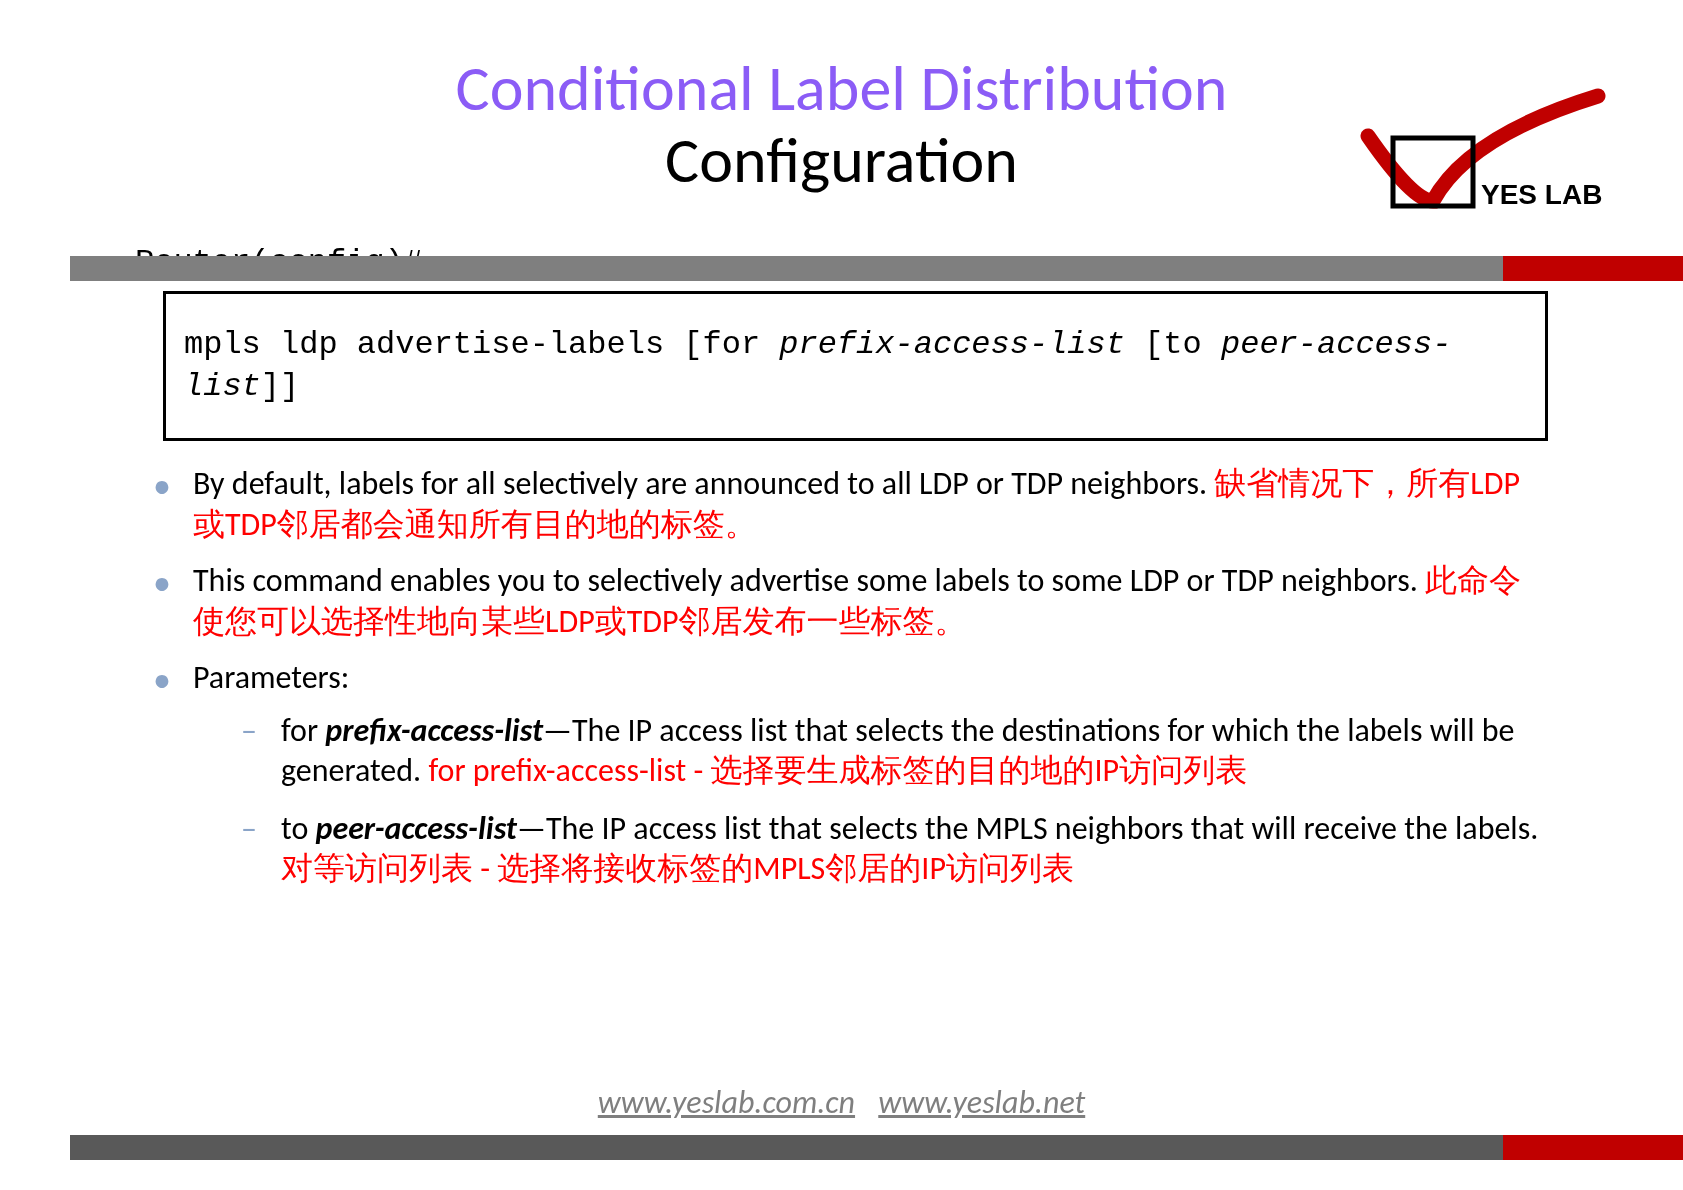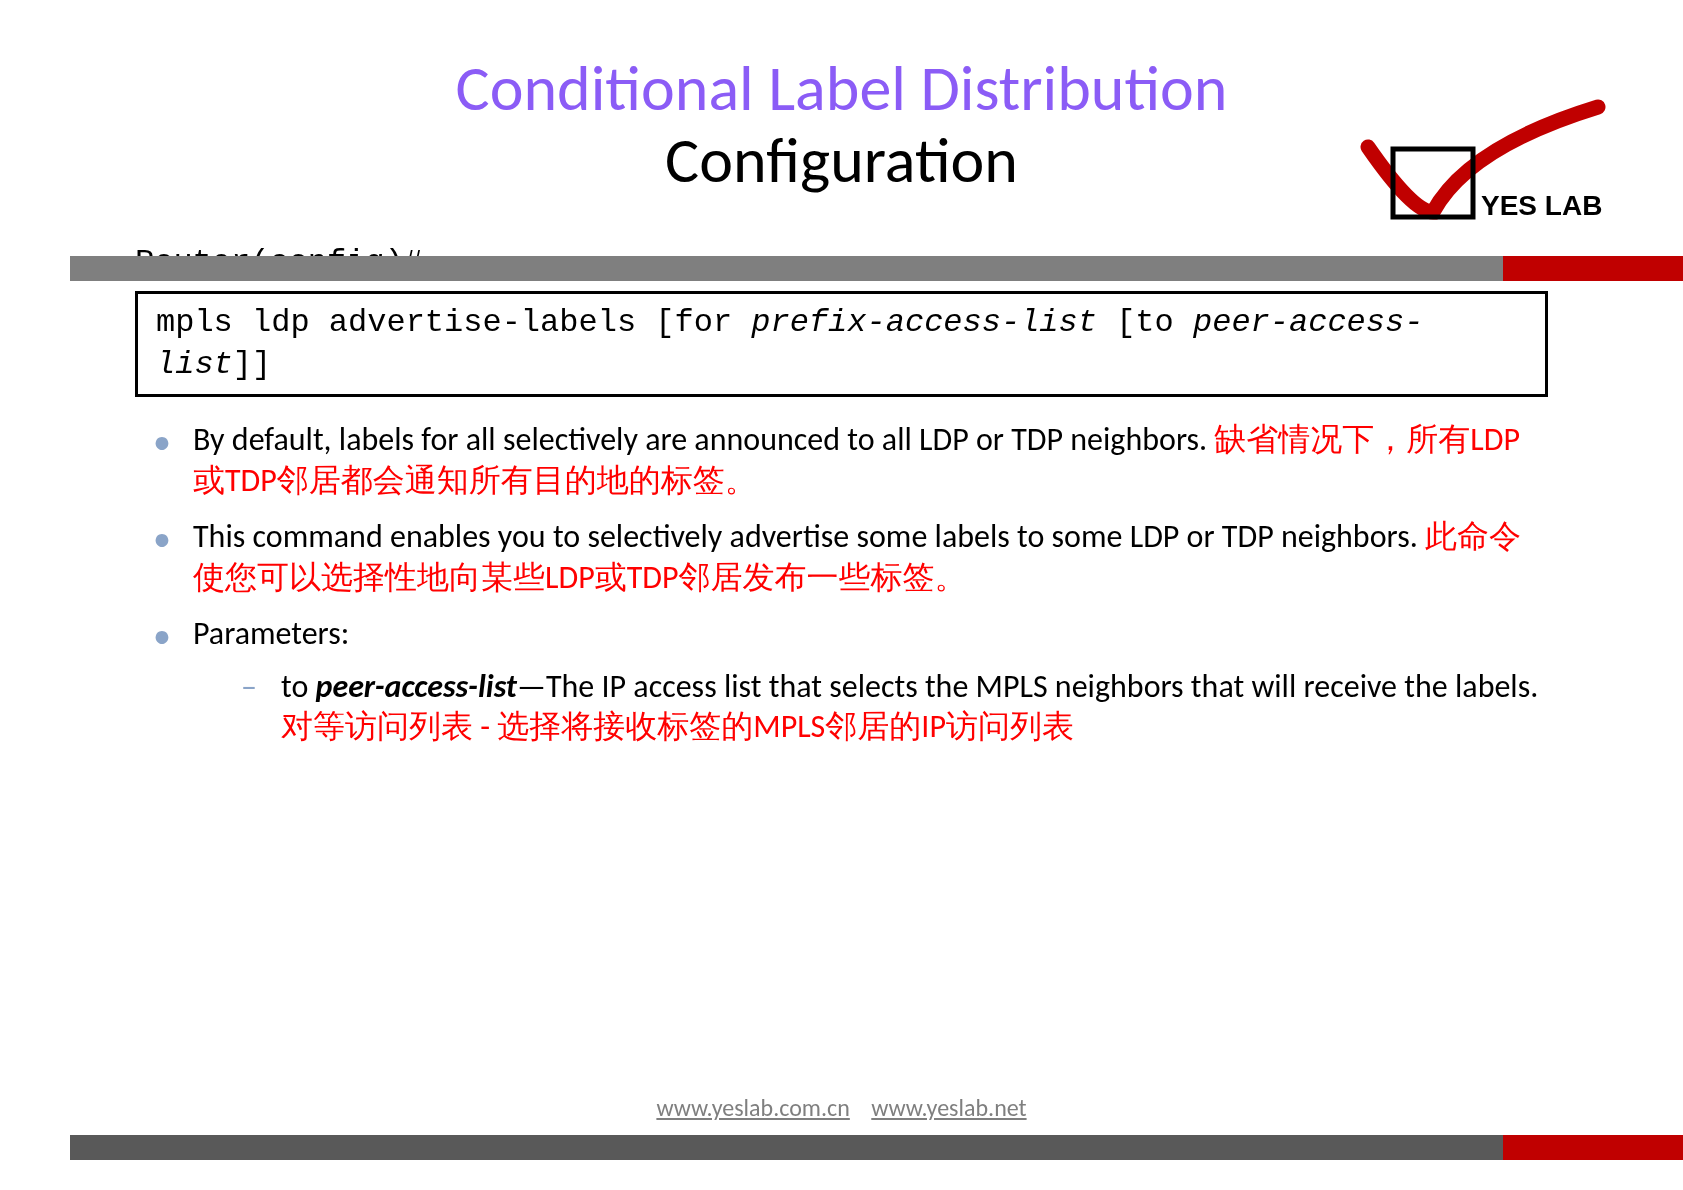--- a/index.html
+++ b/index.html
@@ -1,37 +1,37 @@
 <!DOCTYPE html>
 <html><head>
   <meta charset="utf-8">
   <style>
     * { margin: 0; padding: 0; box-sizing: border-box; }
     body { font-family: Calibri, Arial, sans-serif; background: #fff; width: 1683px; height: 1190px; position: relative; overflow: hidden; }
     .slide { width: 1683px; height: 1190px; background: #fff; position: relative; padding: 0; }
     .title-area { text-align: center; padding: 55px 0 20px 0; }
     .title-line1 { font-size: 64px; color: #8b5cf6; font-weight: 400; line-height: 1.05; }
     .title-line2 { font-size: 64px; color: #000; font-weight: 400; line-height: 1.05; margin-top: 5px; }
-    .logo { position: absolute; top: 97px; right: 70px; width: 275px; height: 130px; }
+    .logo { position: absolute; top: 86px; right: 70px; width: 275px; height: 130px; }
     .hr-bar { position: absolute; top: 256px; left: 70px; right: 0; height: 25px; display: flex; }
     .hr-gray { background: #7f7f7f; flex: 1; }
     .hr-red { background: #c00000; width: 180px; }
     .content { padding: 10px 135px 0 135px; }
     .prompt { font-family: 'Courier New', monospace; font-size: 32px; color: #000; margin-bottom: 10px; margin-top: 20px; }
-    .cmd-box { border: 3px solid #000; padding: 8px 18px; font-family: 'Courier New', monospace; font-size: 32px; color: #000; margin-bottom: 22px; line-height: 1.3; }
+    .cmd-box { border: 3px solid #000; padding: 30px 18px; font-family: 'Courier New', monospace; font-size: 32px; color: #000; margin-bottom: 22px; line-height: 1.3; margin-left: 28px; }
     .cmd-italic { font-style: italic; }
     .bullets { list-style: none; padding-left: 18px; }
     .bullets > li { position: relative; padding-left: 40px; margin-bottom: 14px; font-size: 32px; line-height: 1.3; color: #000; }
     .bullets > li::before { content: "•"; position: absolute; left: 0; top: 0; color: #8aa4c8; font-size: 36px; }
     .red-text { color: #ff0000; }
     .sub-bullets { list-style: none; padding-left: 48px; margin-top: 12px; }
     .sub-bullets > li { position: relative; padding-left: 40px; margin-bottom: 18px; font-size: 32px; line-height: 1.25; color: #000; }
     .sub-bullets > li::before { content: "–"; position: absolute; left: 0; top: 0; color: #8aa4c8; font-size: 32px; }
     .param-name { font-style: italic; font-weight: bold; }
-    .footer-links { position: absolute; bottom: 68px; left: 0; right: 0; text-align: center; font-size: 24px; color: #7f7f7f; }
+    .footer-links { position: absolute; bottom: 68px; left: 0; right: 0; text-align: center; font-size: 32px; color: #7f7f7f; font-style: italic; }
     .footer-links a { color: #7f7f7f; text-decoration: underline; margin: 0 8px; }
     .footer-bar { position: absolute; left: 70px; right: 0; bottom: 30px; height: 25px; display: flex; }
     .footer-gray { background: #595959; flex: 1; }
     .footer-red { background: #c00000; width: 180px; }
   </style>
 </head>
 <body>
 
 <div class="slide">
 
@@ -65,20 +65,23 @@
       <li>
         <span>By default, labels for all selectively are announced to all LDP or TDP neighbors. </span><span class="red-text">缺省情况下，所有LDP或TDP邻居都会通知所有目的地的标签。</span>
       </li>
       <li>
         <span>This command enables you to selectively advertise some labels to some LDP or TDP neighbors. </span><span class="red-text">此命令使您可以选择性地向某些LDP或TDP邻居发布一些标签。</span>
       </li>
       <li>
         <span>Parameters:</span>
         <ul class="sub-bullets">
           <li>
+            <span>for </span><span class="param-name">prefix-access-list</span><span>—The IP access list that selects the destinations for which the labels will be generated.   </span><span class="red-text">for prefix-access-list - 选择要生成标签的目的地的IP访问列表</span>
+          </li>
+          <li>
             <span>to </span><span class="param-name">peer-access-list</span><span>—The IP access list that selects the MPLS neighbors that will receive the labels. </span><span class="red-text">对等访问列表 - 选择将接收标签的MPLS邻居的IP访问列表</span>
           </li>
         </ul>
       </li>
     </ul>
 
   </div>
 
   <div class="footer-links">
     <a>www.yeslab.com.cn</a>

